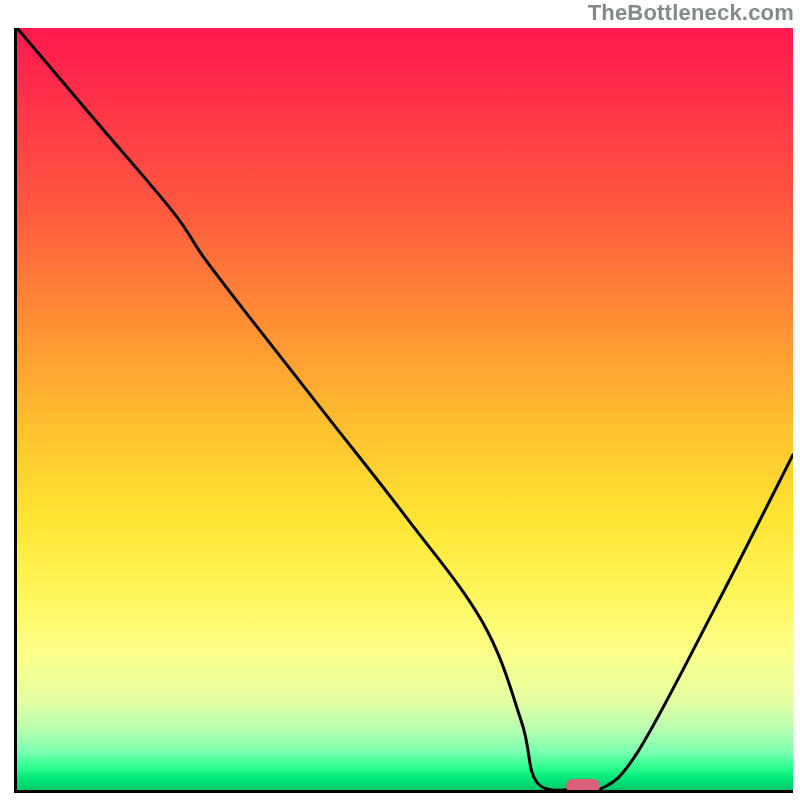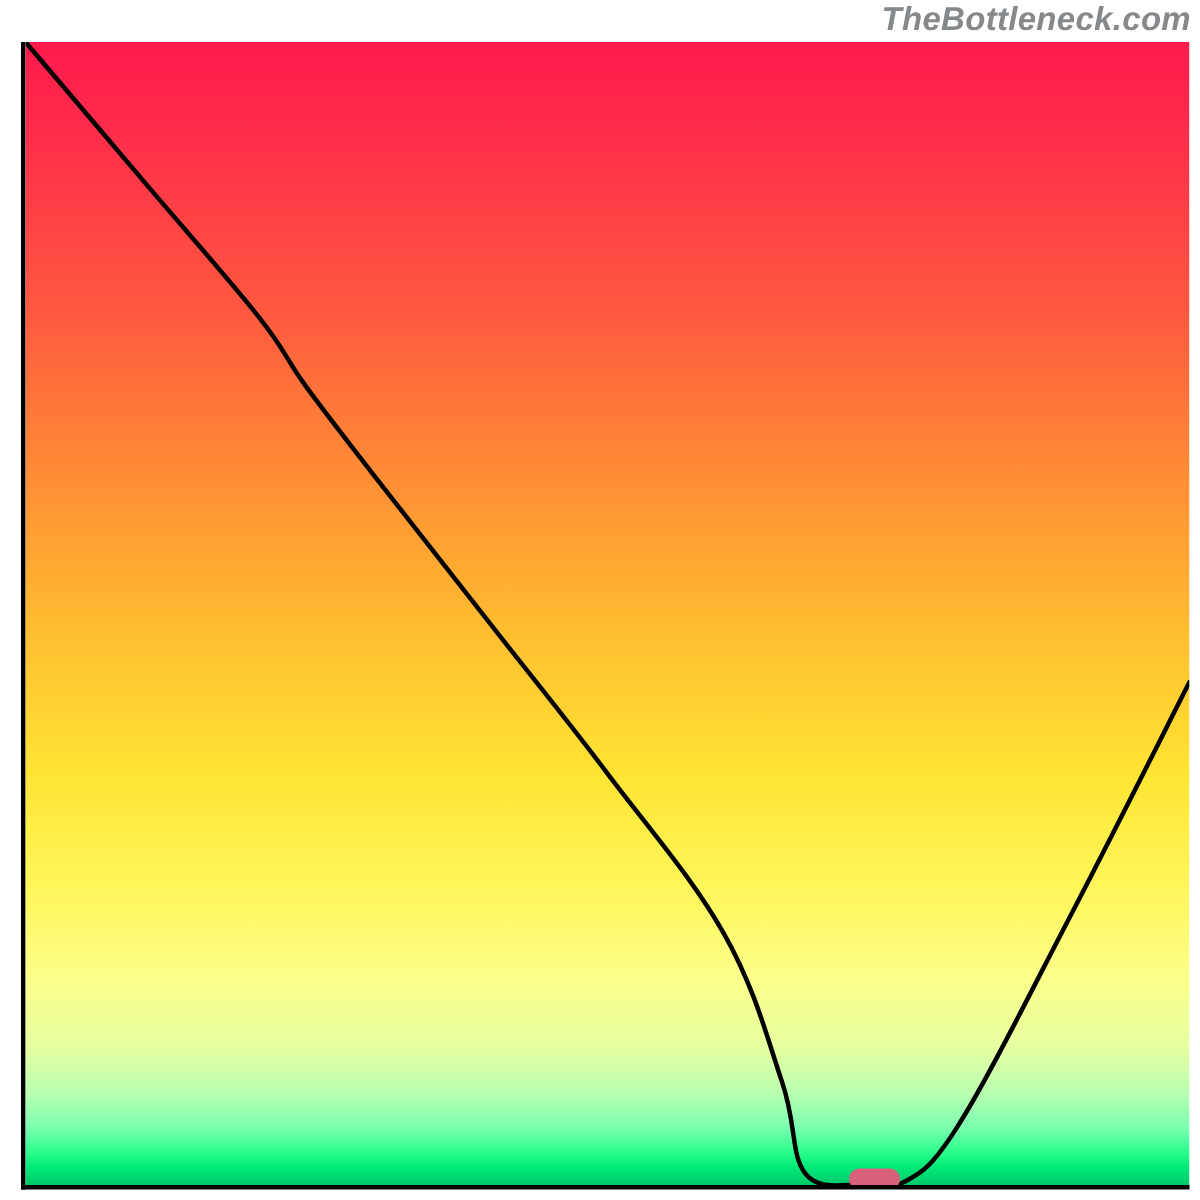--- a/index.html
+++ b/index.html
@@ -16,21 +16,20 @@
     height: 800px;
   }
   .watermark {
     position: absolute;
     top: 0;
     right: 6px;
     font-size: 22px;
     font-weight: 600;
     color: #86898c;
     letter-spacing: 0.2px;
-    font-style: italic;
   }
   .plot-outer {
     position: absolute;
     left: 14px;
     top: 28px;
     width: 779px;
     height: 765px;
     border-left: 3px solid #000;
     border-bottom: 3px solid #000;
     box-sizing: border-box;

